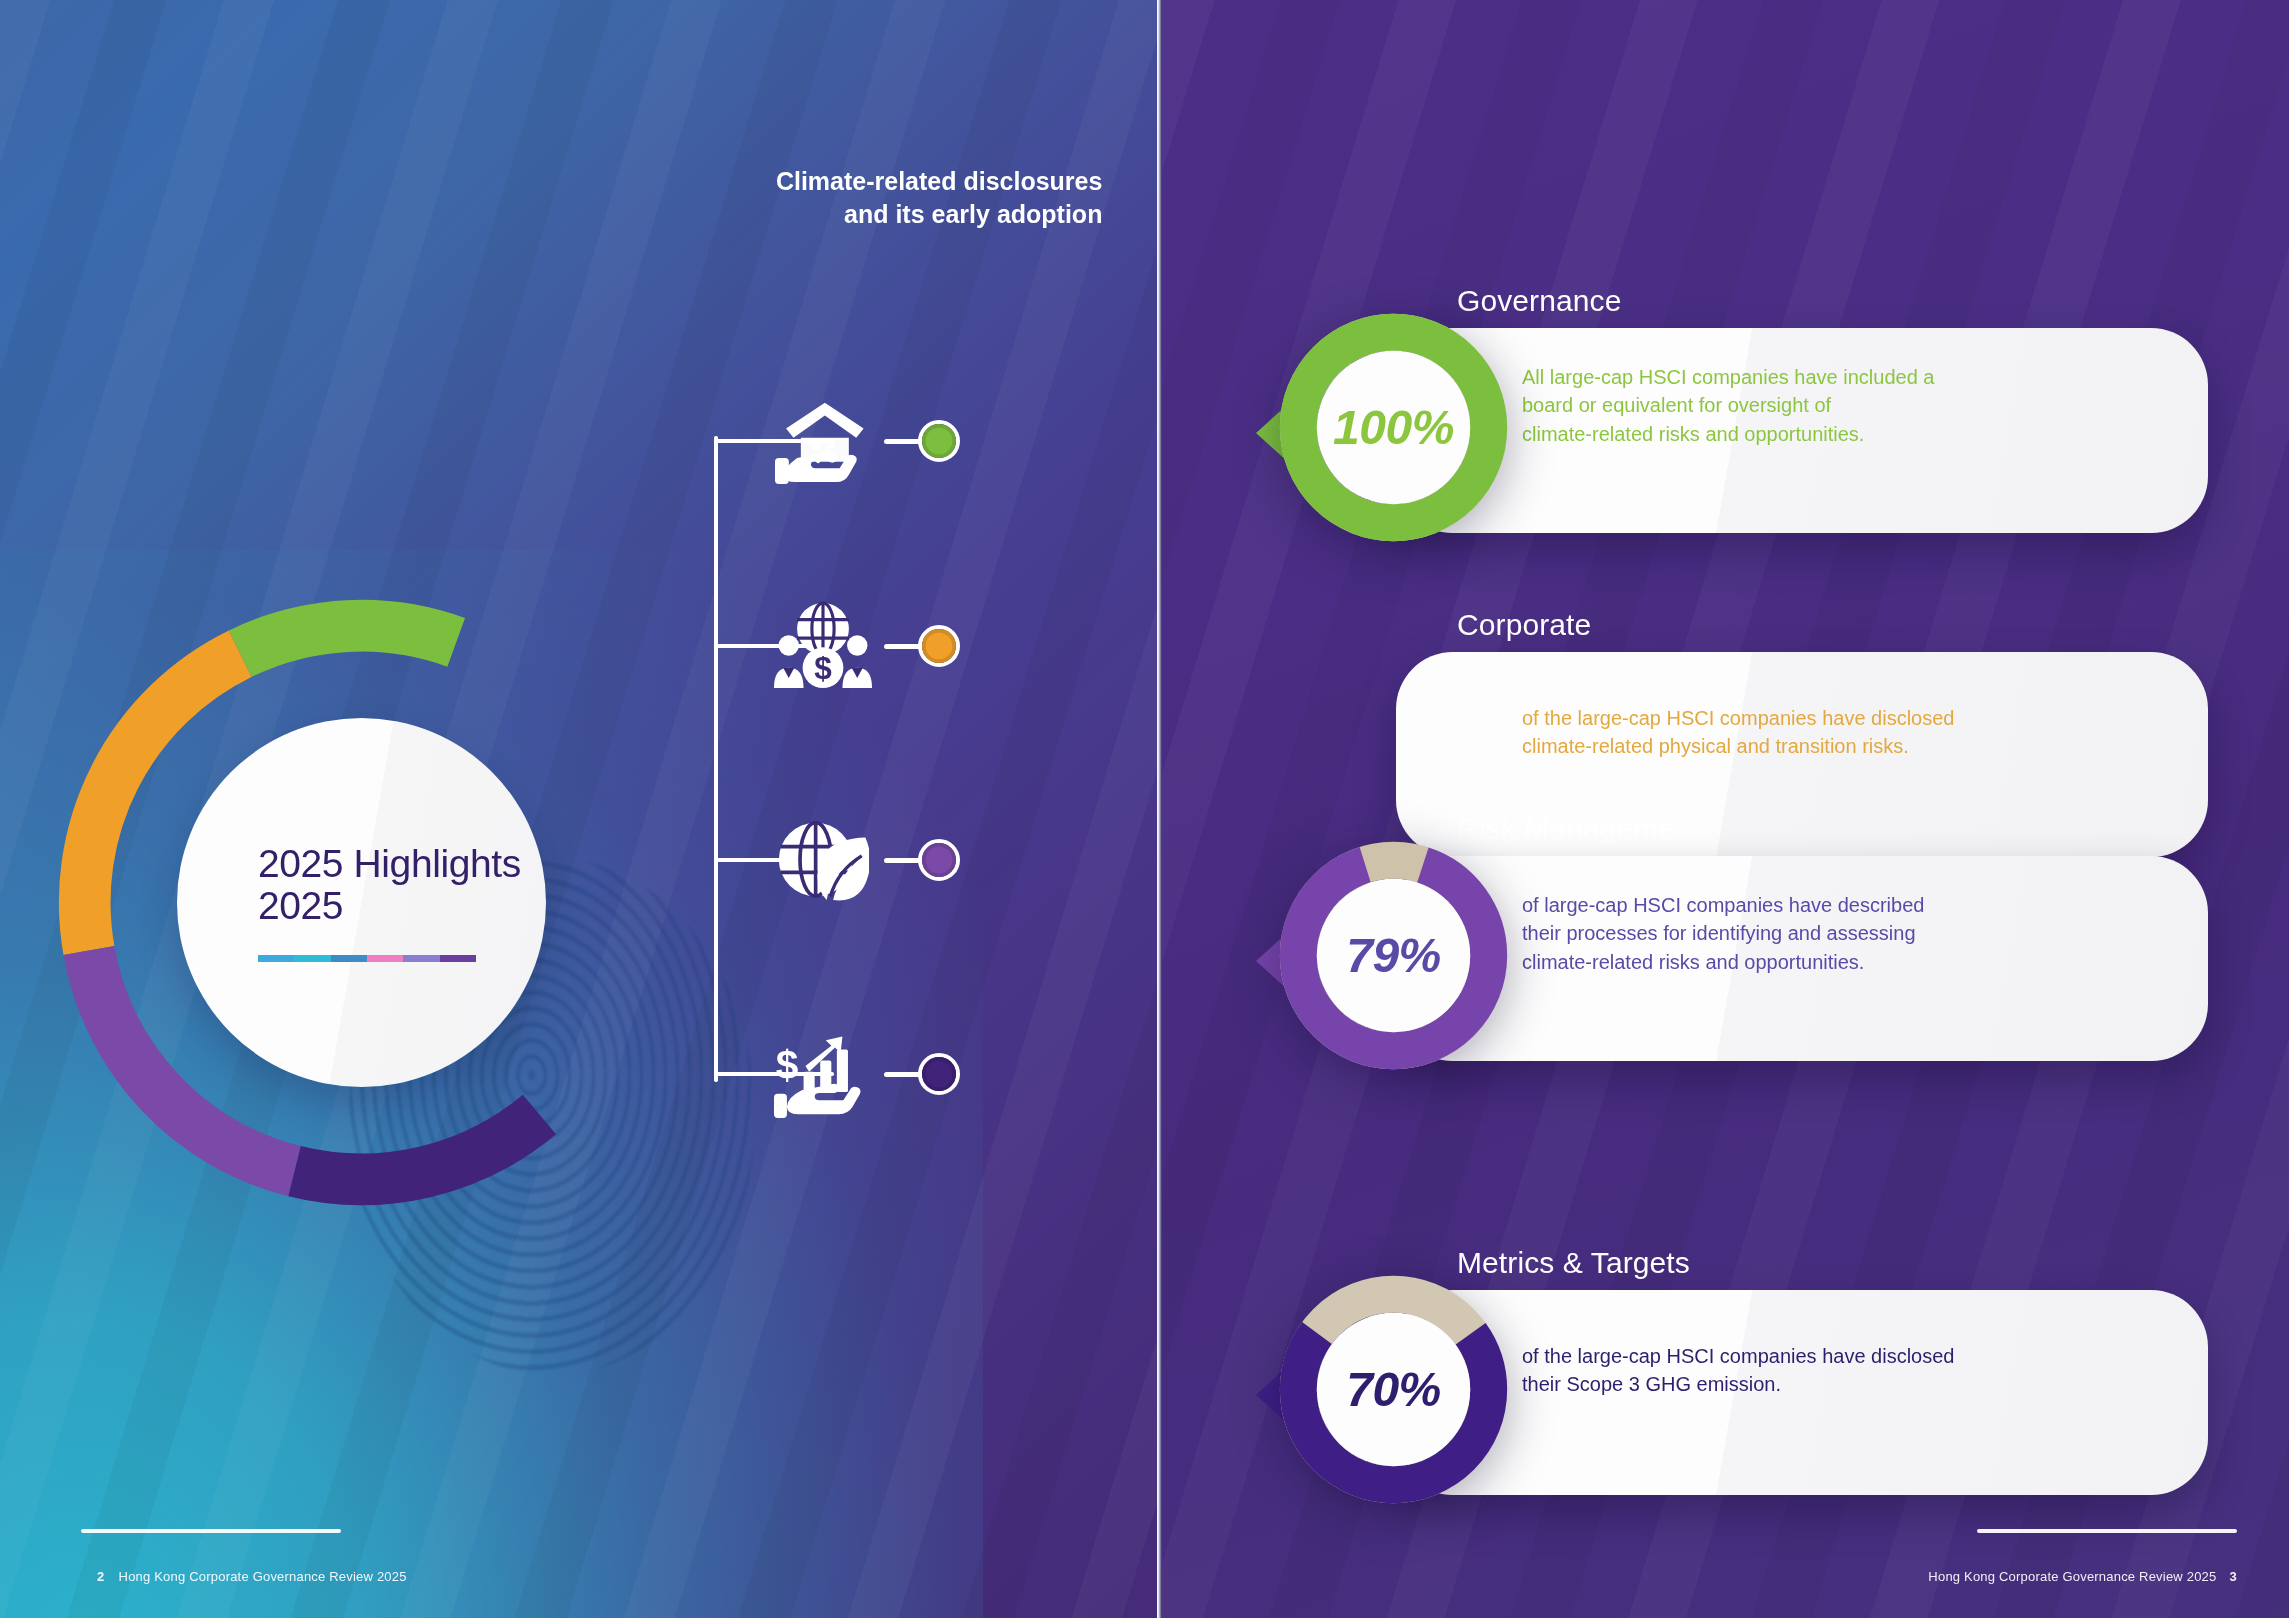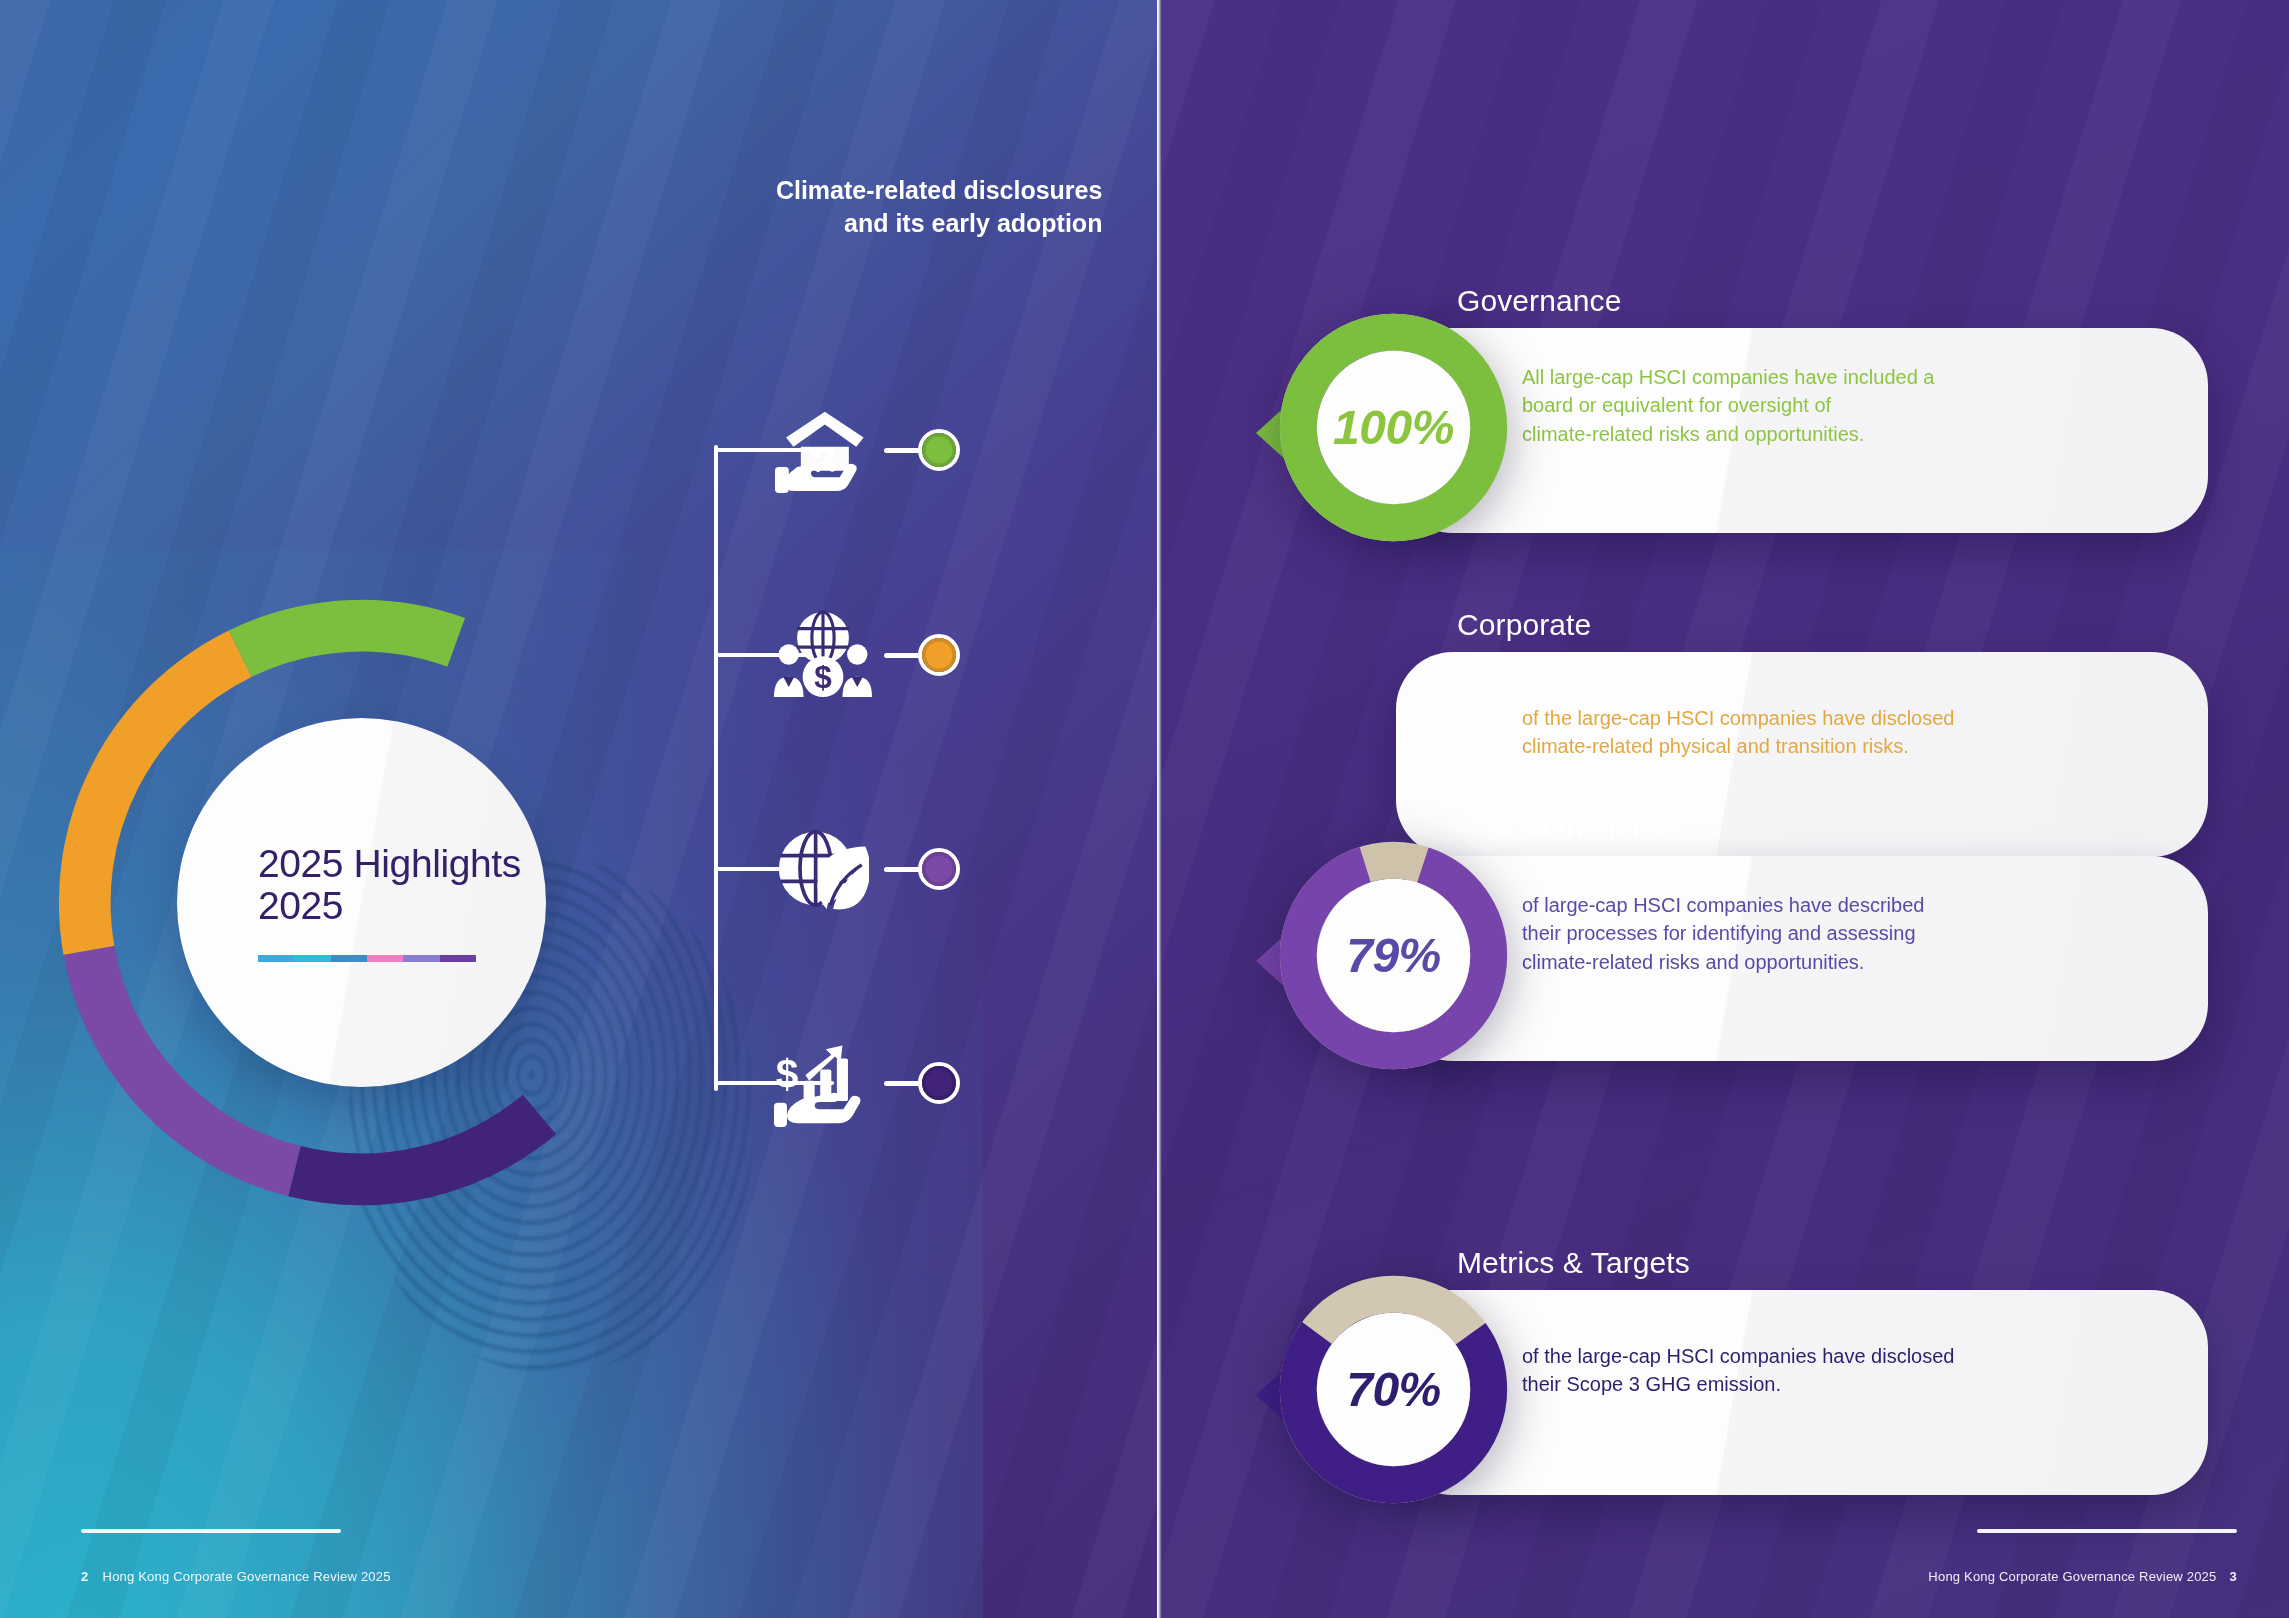--- a/index.html
+++ b/index.html
@@ -70,21 +70,21 @@
     padding-left:81px;
   }
   .donut-title{
     font-size:39px; line-height:1.08; font-weight:400;
     color:#342068; letter-spacing:-0.4px; white-space:pre-line;
   }
   .donut-bar{ margin-top:28px; display:flex; width:218px; height:7.4px; }
   .donut-bar span{ flex:1 1 auto; height:100%; }
 
   
-  .tl{ position:absolute; left:685px; top:174px; width:434px; height:1320px; }
+  .tl{ position:absolute; left:685px; top:165px; width:434px; height:1320px; }
   .tl-title{
     position:absolute; right:16.6px; top:0; width:388px;
     text-align:right; color:#ffffff; font-weight:bold;
     font-size:25px; line-height:1.32; white-space:pre-line;
   }
   .tl-spine{
     position:absolute; left:29px; top:271px; width:3.7px; height:646px;
     background:#ffffff; border-radius:1.8px;
   }
   .tl-row{ position:absolute; left:0; width:434px; height:111px; }
@@ -106,21 +106,21 @@
   }
   .tl-dot i{
     display:block; width:100%; height:100%; border-radius:50%;
     box-shadow:inset 0 0 0 3.7px rgba(0,0,0,0.12);
   }
   .footer-rule{
     position:absolute; height:3.7px; background:#ffffff; border-radius:2.8px; opacity:0.95;
   }
   .footer-txt{
     position:absolute; color:rgba(255,255,255,0.92);
-    font-size:13px; letter-spacing:0.2px; white-space:nowrap;
+    font-size:13px; letter-spacing:0.2px; white-space:nowrap;margin-left:16px;
   }
   .footer-txt b{ font-weight:bold; }
 
   
   .page-right{
     position:relative; width:1132px; height:1619px; overflow:hidden;
     background:linear-gradient(160deg,#4b2f87 0%,#4a2e85 28%,#472b7e 60%,#46307f 100%);
   }
   .page-right .stripes{
     position:absolute; inset:0;

